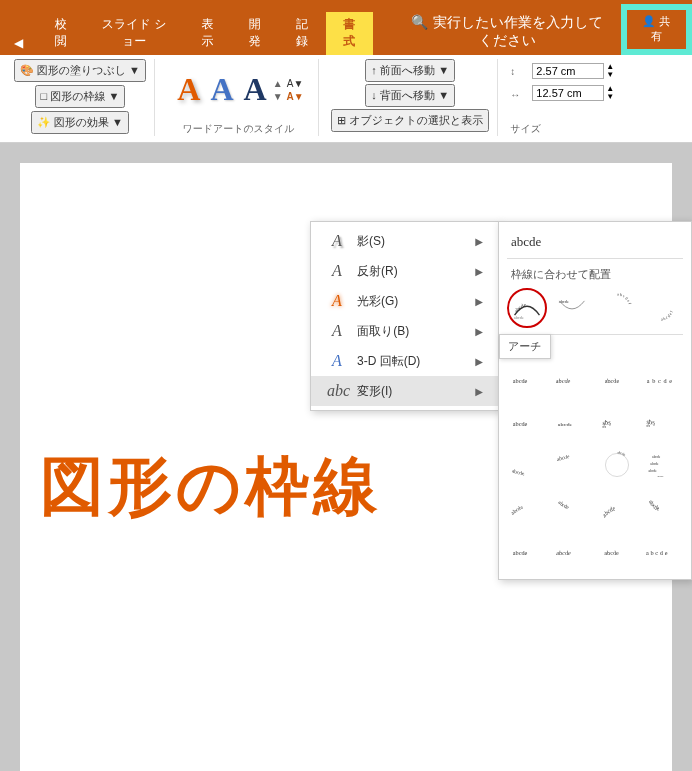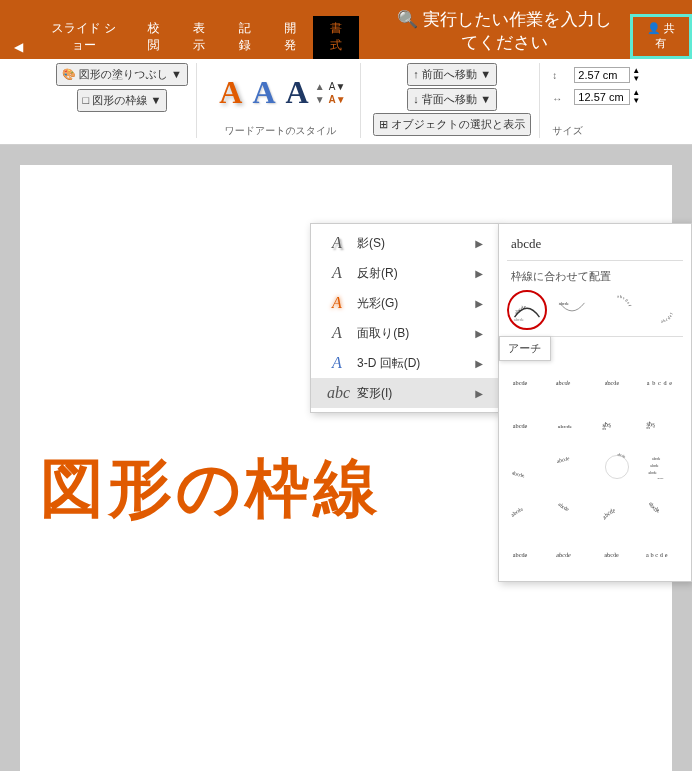--- a/index.html
+++ b/index.html
@@ -10,23 +10,23 @@
     .ribbon-tabs { display: flex; align-items: flex-end; background: #c55a11; padding-top: 4px; }
     .ribbon-tab {
       padding: 4px 14px 5px;
       color: white;
       font-size: 12px;
       cursor: pointer;
       background: transparent;
       border: none;
     }
     .ribbon-tab.active {
-      background: #000000;
+      background: #fde047;
       color: #c55a11;
-      font-weight: normal;
+      font-weight: bold;
     }
 
     .ribbon-bar {
       background: white;
       border-bottom: 1px solid #d0d0d0;
       display: flex;
       align-items: stretch;
       padding: 4px 6px 6px;
       gap: 4px;
       min-height: 78px;
@@ -61,21 +61,21 @@
       padding: 2px 4px;
     }
     .wordart-a.orange { color: #e05a00; text-shadow: 2px 2px 4px rgba(0,0,0,0.3); }
     .wordart-a.blue { color: #4472c4; text-shadow: 1px 1px 2px rgba(0,0,0,0.2); }
     .wordart-a.dark { color: #1f3864; }
 
     .ribbon-arrow { font-size: 10px; color: #666; cursor: pointer; display: flex; align-items: center; }
     .shape-btn { font-size: 11px; color: #333; padding: 2px 4px; cursor: pointer; white-space: nowrap; display: flex; align-items: center; gap: 2px; }
     .size-input-row { display: flex; align-items: center; gap: 2px; margin-bottom: 2px; }
     .size-label { font-size: 10px; color: #666; width: 20px; }
-    .size-input { width: 56px; border: 1px solid #aaa; font-size: 11px; padding: 1px 3px; }
+    .size-input { width: 72px; border: 1px solid #aaa; font-size: 11px; padding: 1px 3px; }
     .size-spinner { display: flex; flex-direction: column; }
     .size-spinner span { font-size: 8px; cursor: pointer; line-height: 1; }
     .dropdown-menu {
       position: absolute;
       top: 78px;
       left: 310px;
       background: white;
       border: 1px solid #ccc;
       box-shadow: 2px 2px 8px rgba(0,0,0,0.2);
       width: 190px;
@@ -171,36 +171,37 @@
       z-index: 20;
       text-align: center;
     }
   </style>
 </head>
 <body>
 
 <div class="ribbon">
   <div class="ribbon-tabs">
     <button class="ribbon-tab">◀</button>
+    <button class="ribbon-tab">校閲</button>
     <button class="ribbon-tab">スライド ショー</button>
-    <button class="ribbon-tab">校閲</button>
     <button class="ribbon-tab">表示</button>
+    <button class="ribbon-tab">開発</button>
     <button class="ribbon-tab">記録</button>
-    <button class="ribbon-tab">開発</button>
     <button class="ribbon-tab active">書式</button>
-    <button class="ribbon-tab" style="font-size:17px;margin-left:21px;">🔍 実行したい作業を入力してください</button>
-    <button class="ribbon-tab" style="background:#c55a11;color:white;border:3px solid #5eead4;margin-left:auto;font-size:11px;">👤 共有</button>
+    <button class="ribbon-tab" style="font-size:14px;margin-left:21px;">🔍 実行したい作業を入力してください</button>
+    <button class="ribbon-tab" style="background:#c55a11;color:white;border:6px solid #5eead4;margin-left:auto;font-size:11px;">👤 共有</button>
   </div>
 
   <div class="ribbon-bar">
 
     <div class="ribbon-group" style="align-items:flex-start; min-width:90px;">
-      <div class="ribbon-group-content" style="flex-direction:column; gap:3px;margin-left:42px;">
+      <div class="ribbon-group-content" style="flex-direction:column; gap:3px;">
         <button class="shape-btn">🎨 図形の塗りつぶし ▼</button>
         <button class="shape-btn">□ 図形の枠線 ▼</button>
+        <button class="shape-btn">✨ 図形の効果 ▼</button>
       </div>
       <div class="ribbon-group-label"></div>
     </div>
 
     <div class="ribbon-group" style="min-width:160px;">
       <div class="ribbon-group-content">
         <span class="wordart-a orange">A</span>
         <span class="wordart-a blue">A</span>
         <span class="wordart-a dark">A</span>
         <div style="display:flex;flex-direction:column;gap:2px;">

